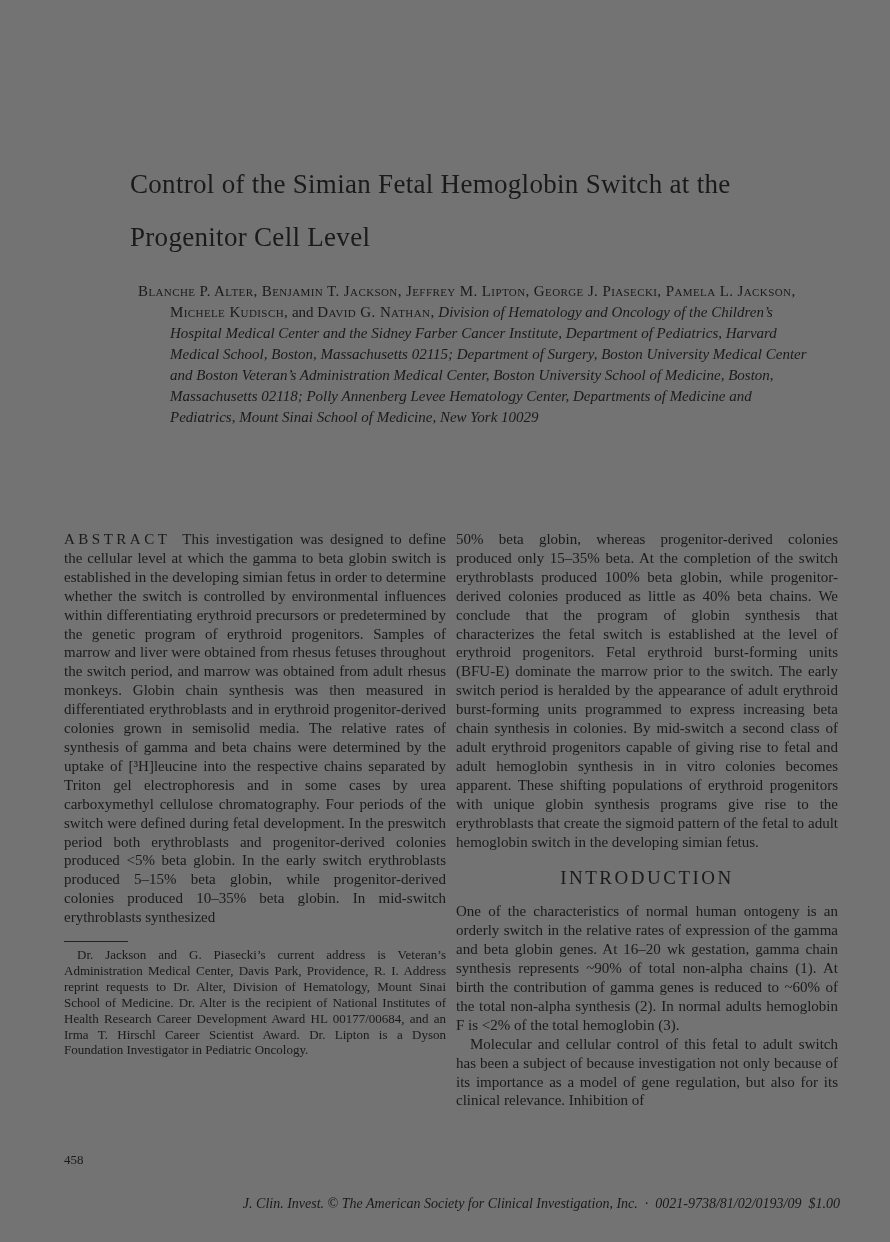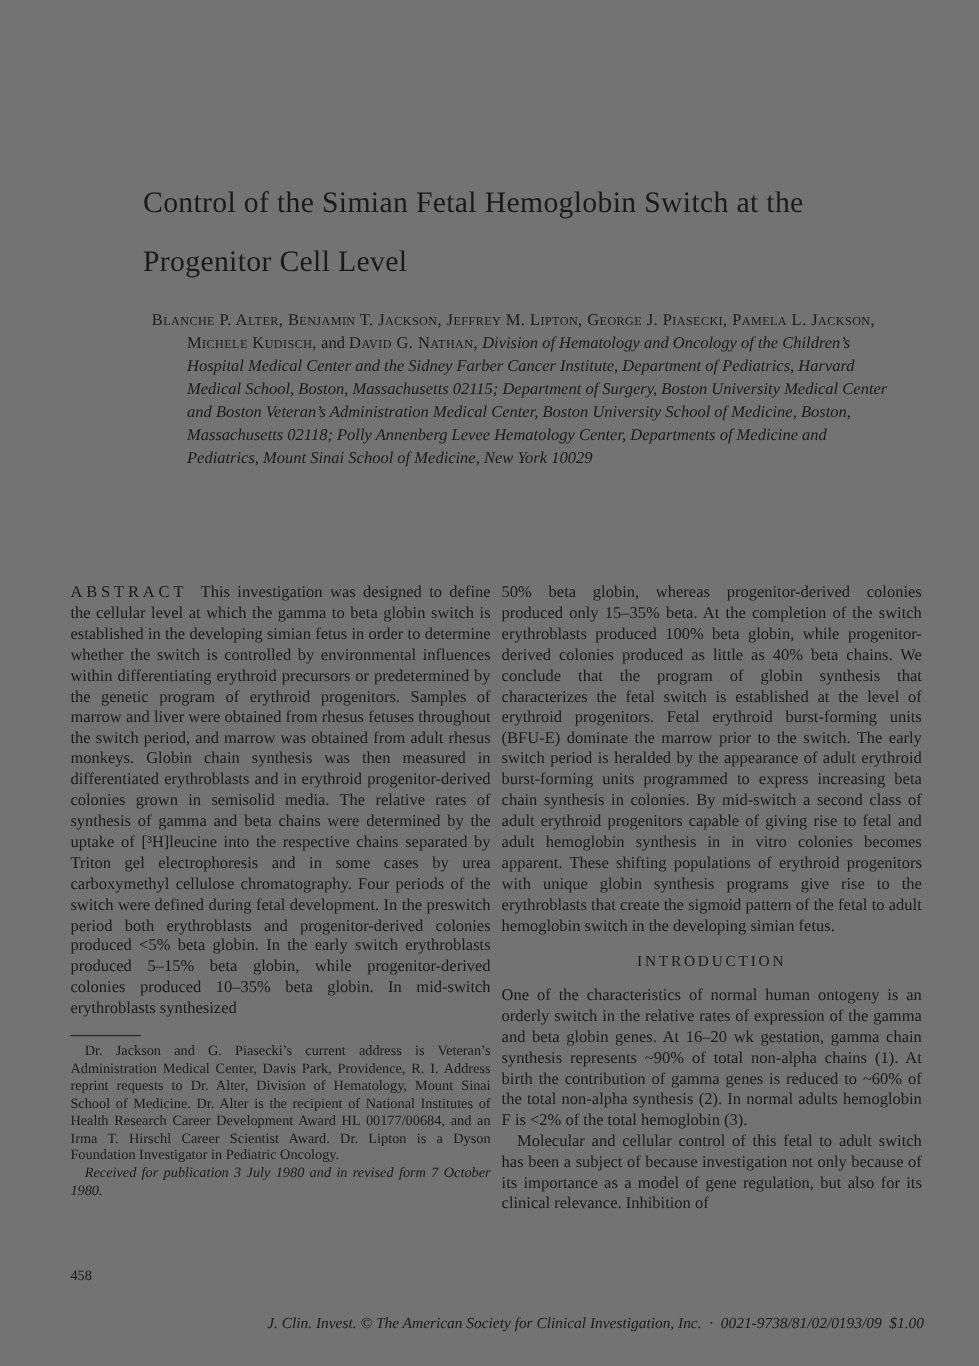--- a/index.html
+++ b/index.html
@@ -50,21 +50,21 @@
     font-size: 15px;
     line-height: 18.9px;
     margin: 0;
   }
   .abstract-label {
     letter-spacing: 3.5px;
     padding-right: 12px;
   }
   .indent { text-indent: 14px; }
   .section-heading {
-    font-size: 14px;
+    font-size: 19px;
     font-weight: 400;
     letter-spacing: 2.5px;
     text-align: center;
     text-indent: 0;
     margin: 16px 0 13px 0;
   }
   .fn-rule {
     width: 64px;
     height: 0;
     border-top: 1.6px solid #222;
@@ -108,21 +108,20 @@
   <p class="authors"><span class="sc">Blanche P. Alter, Benjamin T. Jackson, Jeffrey M. Lipton, George J. Piasecki, Pamela L. Jackson, Michele Kudisch,</span><span> and </span><span class="sc">David G. Nathan,</span><span class="aff"> Division of Hematology and Oncology of the Children’s Hospital Medical Center and the Sidney Farber Cancer Institute, Department of Pediatrics, Harvard Medical School, Boston, Massachusetts 02115; Department of Surgery, Boston University Medical Center and Boston Veteran’s Administration Medical Center, Boston University School of Medicine, Boston, Massachusetts 02118; Polly Annenberg Levee Hematology Center, Departments of Medicine and Pediatrics, Mount Sinai School of Medicine, New York 10029</span></p>
 
   <div class="col col-left">
     <p class="body-text"><span class="abstract-label">ABSTRACT</span><span>This investigation was designed to define the cellular level at which the gamma to beta globin switch is established in the developing simian fetus in order to determine whether the switch is controlled by environmental influences within differentiating erythroid precursors or predetermined by the genetic program of erythroid progenitors. Samples of marrow and liver were obtained from rhesus fetuses throughout the switch period, and marrow was obtained from adult rhesus monkeys. Globin chain synthesis was then measured in differentiated erythroblasts and in erythroid progenitor-derived colonies grown in semisolid media. The relative rates of synthesis of gamma and beta chains were determined by the uptake of [³H]leucine into the respective chains separated by Triton gel electrophoresis and in some cases by urea carboxymethyl cellulose chromatography. Four periods of the switch were defined during fetal development. In the preswitch period both erythroblasts and progenitor-derived colonies produced &lt;5% beta globin. In the early switch erythroblasts produced 5–15% beta globin, while progenitor-derived colonies produced 10–35% beta globin. In mid-switch erythroblasts synthesized</span></p>
 
     <div class="fn-rule"></div>
 
 
     <p class="footnote">Dr. Jackson and G. Piasecki’s current address is Veteran’s Administration Medical Center, Davis Park, Providence, R. I. Address reprint requests to Dr. Alter, Division of Hematology, Mount Sinai School of Medicine. Dr. Alter is the recipient of National Institutes of Health Research Career Development Award HL 00177/00684, and an Irma T. Hirschl Career Scientist Award. Dr. Lipton is a Dyson Foundation Investigator in Pediatric Oncology.</p>
 
-    <p class="footnote italic">Received for publication 3 July 1980 and in revised form 7 October 1980.</p>
   </div>
 
   <div class="col col-right">
     <p class="body-text">50% beta globin, whereas progenitor-derived colonies produced only 15–35% beta. At the completion of the switch erythroblasts produced 100% beta globin, while progenitor-derived colonies produced as little as 40% beta chains. We conclude that the program of globin synthesis that characterizes the fetal switch is established at the level of erythroid progenitors. Fetal erythroid burst-forming units (BFU-E) dominate the marrow prior to the switch. The early switch period is heralded by the appearance of adult erythroid burst-forming units programmed to express increasing beta chain synthesis in colonies. By mid-switch a second class of adult erythroid progenitors capable of giving rise to fetal and adult hemoglobin synthesis in in vitro colonies becomes apparent. These shifting populations of erythroid progenitors with unique globin synthesis programs give rise to the erythroblasts that create the sigmoid pattern of the fetal to adult hemoglobin switch in the developing simian fetus.</p>
 
     <h2 class="section-heading">INTRODUCTION</h2>
 
     <p class="body-text">One of the characteristics of normal human ontogeny is an orderly switch in the relative rates of expression of the gamma and beta globin genes. At 16–20 wk gestation, gamma chain synthesis represents ~90% of total non-alpha chains (1). At birth the contribution of gamma genes is reduced to ~60% of the total non-alpha synthesis (2). In normal adults hemoglobin F is &lt;2% of the total hemoglobin (3).</p>
 
     <p class="body-text indent">Molecular and cellular control of this fetal to adult switch has been a subject of because investigation not only because of its importance as a model of gene regulation, but also for its clinical relevance. Inhibition of</p>

